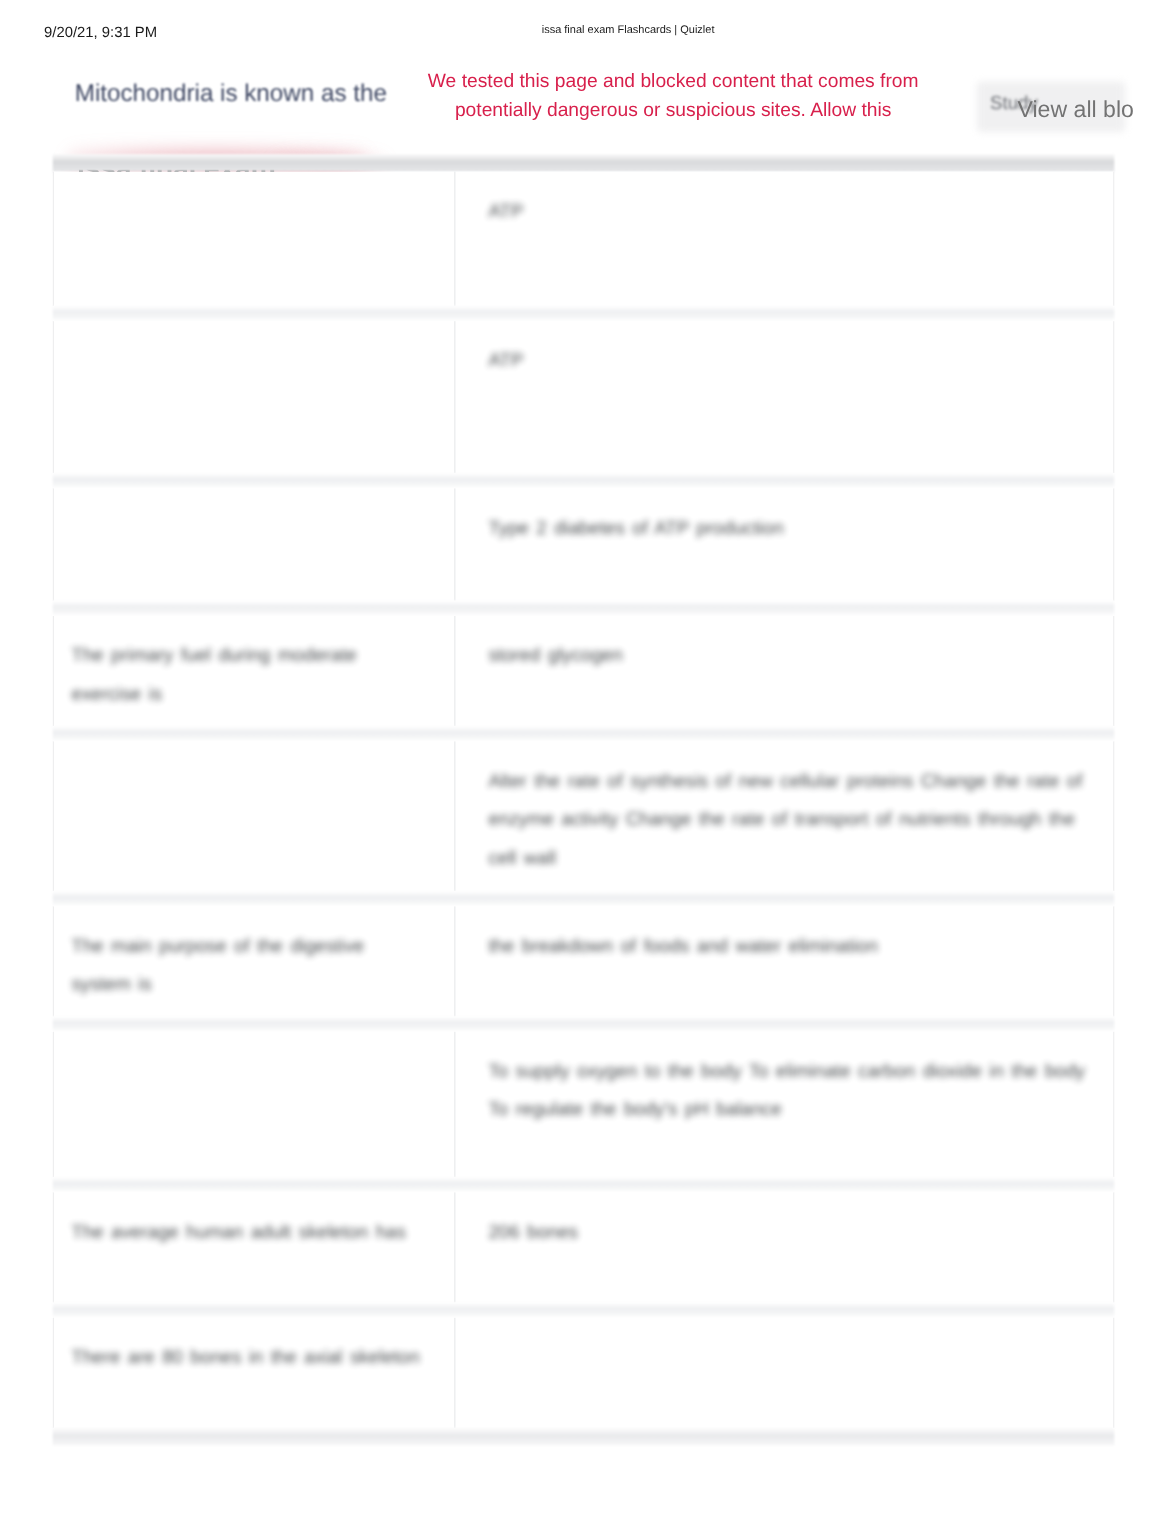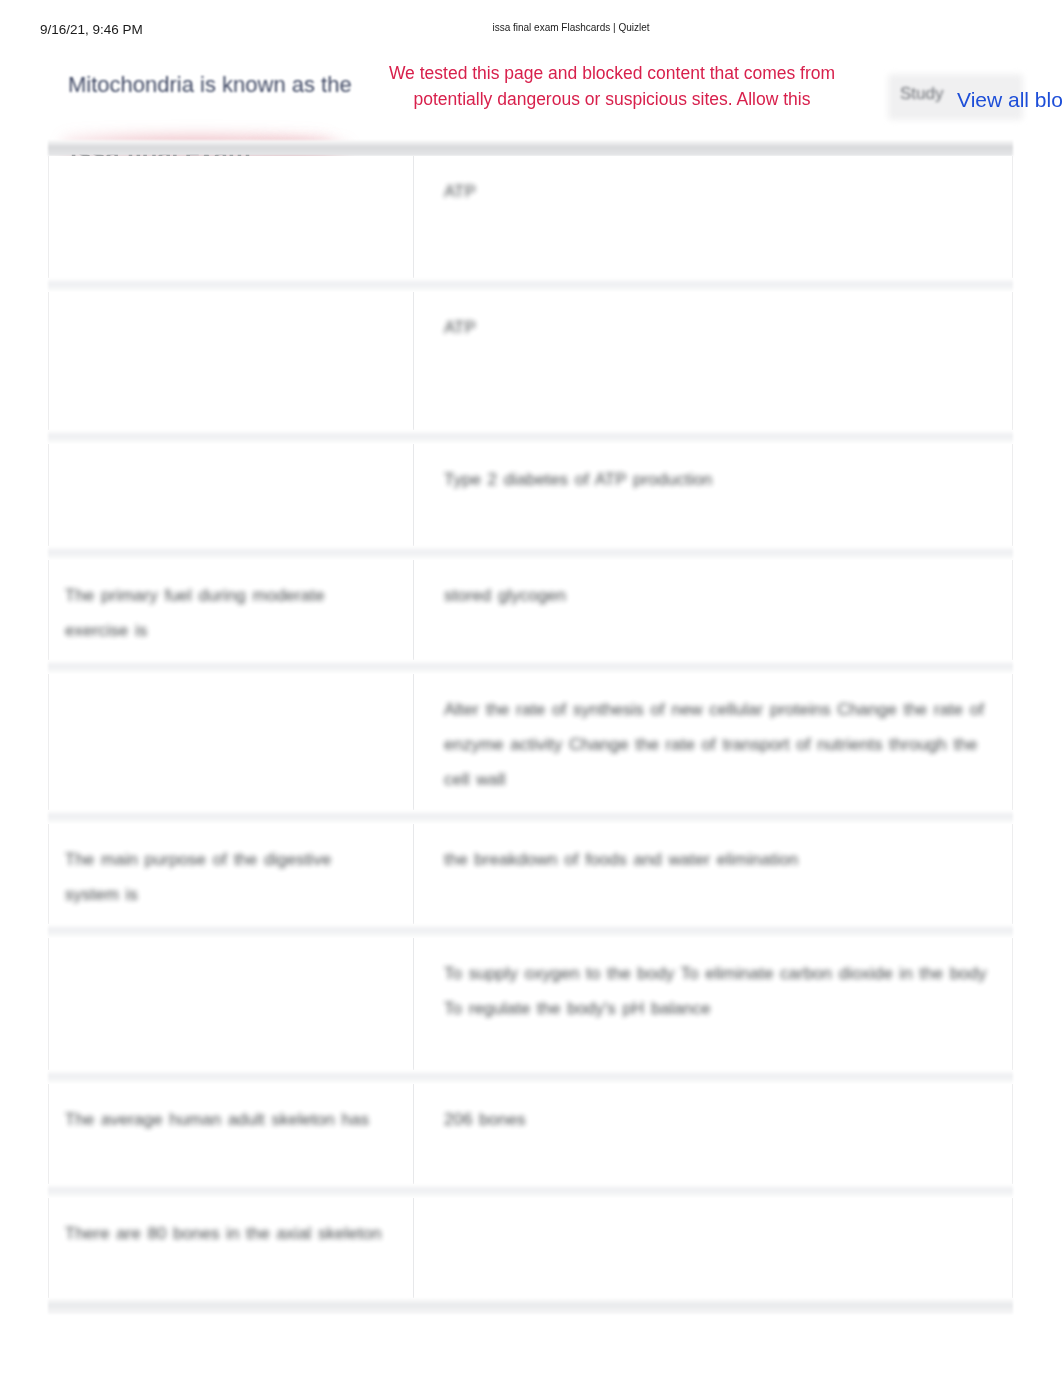--- a/index.html
+++ b/index.html
@@ -128,23 +128,22 @@
     font-size: 17px;
     color: #6a6d73;
     filter: blur(1.6px);
     white-space: nowrap;
   }
   .view-all-link {
     position: absolute;
     left: 925px;
     top: 88px;
     font-size: 21px;
-    color: #1d4ed8;
-    white-space: nowrap;
-    margin-left: 32px;
+    color: #737373;
+    white-space: nowrap;
   }
 
   
   .cards {
     position: absolute;
     left: 48px;
     top: 140px;
     width: 965px;
   }
   .cards-topbar {
@@ -191,21 +190,21 @@
     color: #3c4043;
     filter: blur(2.7px);
     opacity: .93;
     word-spacing: 2px;
   }
 </style>
 </head>
 <body>
 
 <div class="print-header">
-  <div class="ph-date">9/16/21, 9:46 PM</div>
+  <div class="ph-date">9/20/21, 9:31 PM</div>
   <div class="ph-title">issa final exam Flashcards | Quizlet</div>
 </div>
 
 <div class="hero">
   <div class="hero-ghost-text">Mitochondria is known as the</div>
   <div class="hero-smear"></div>
   <div class="hero-smear-2"></div>
   <div class="hero-title">issa final exam</div>
 </div>
 

